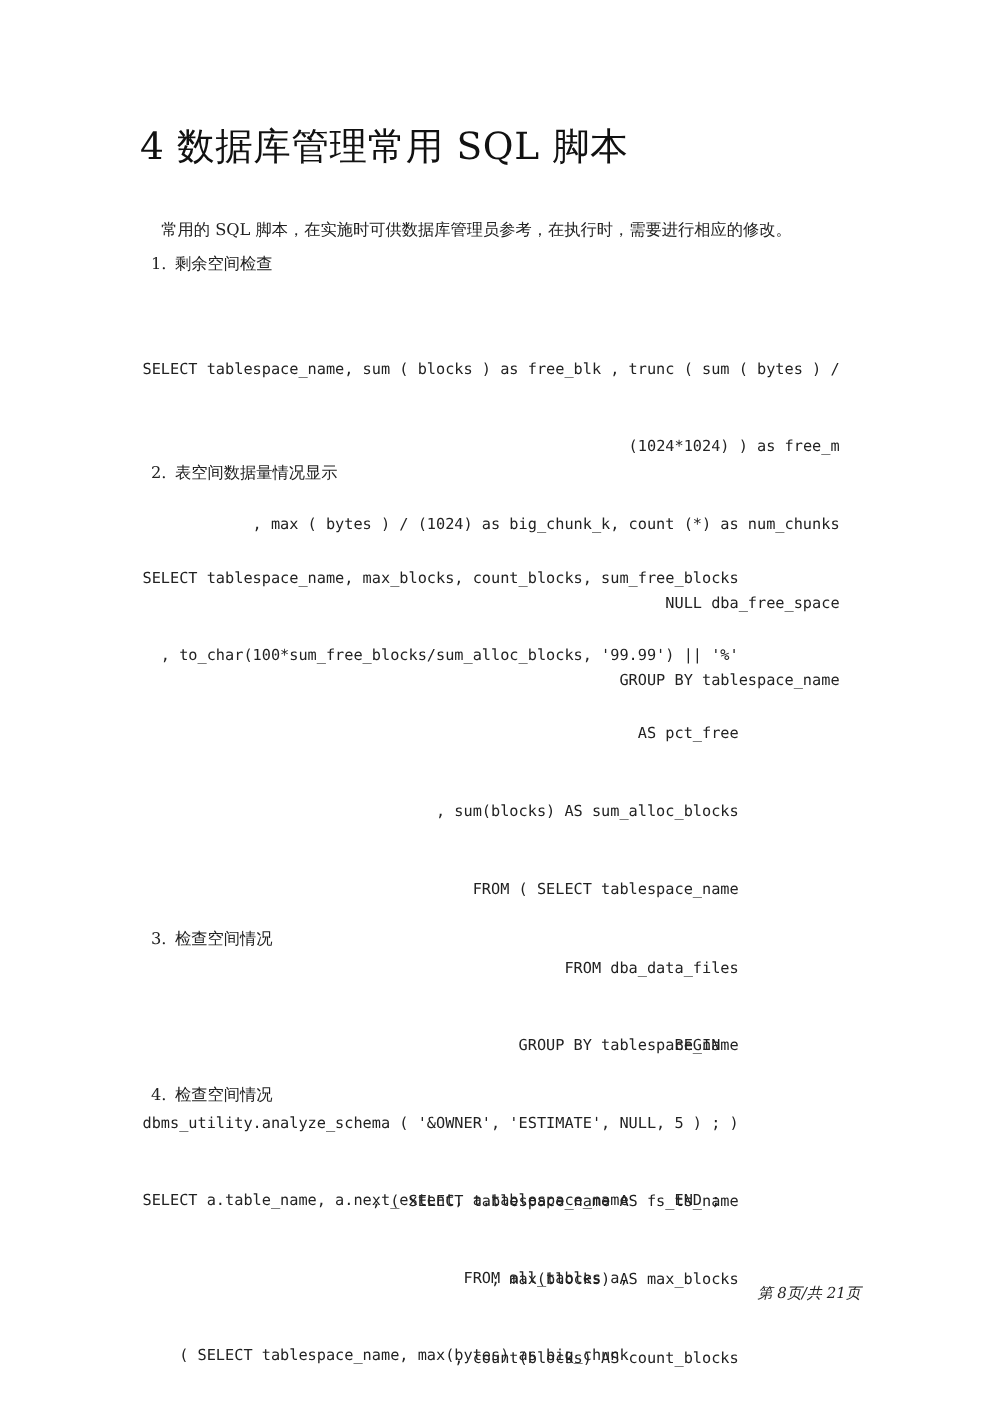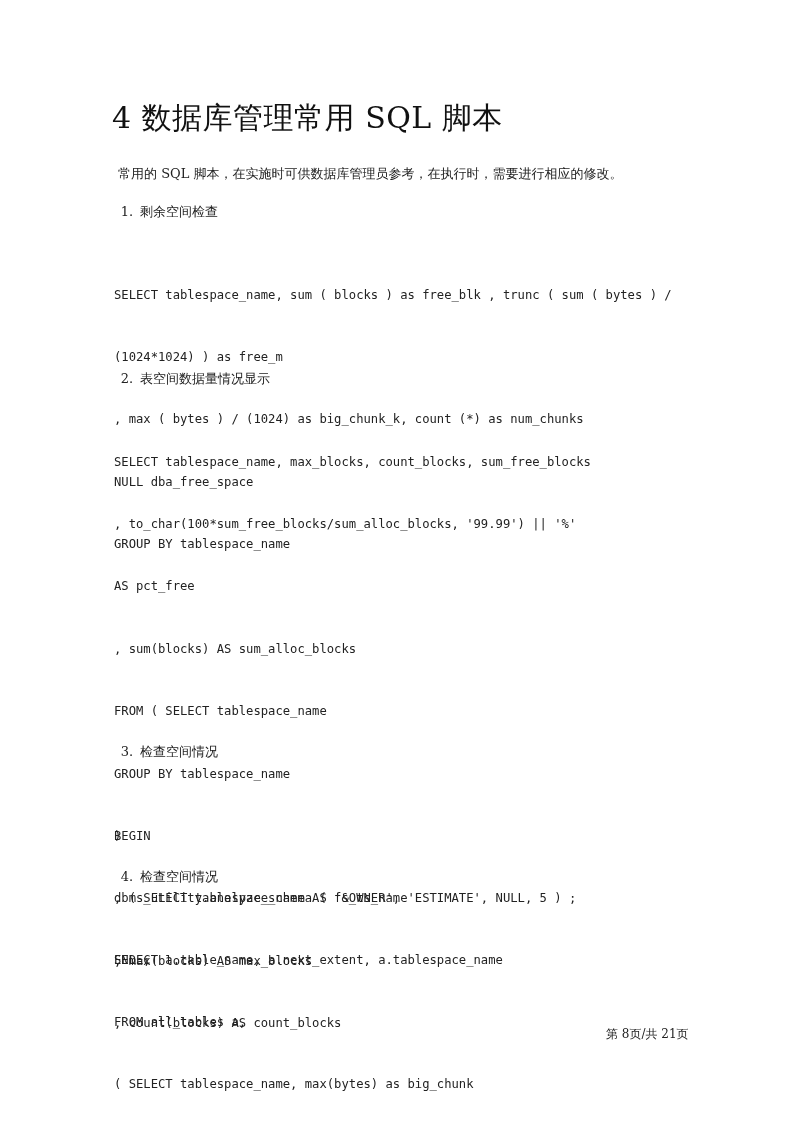--- a/index.html
+++ b/index.html
@@ -7,38 +7,38 @@
     .page { position: absolute; left: 0; top: 0; width: 793px; height: 1084px; background: #fff; }
     .title {
       position: absolute; left: 112px; top: 96px;
       font-family: "DejaVu Serif", "Liberation Serif", serif;
       font-size: 30px; line-height: 44px; font-weight: normal; margin: 0; letter-spacing: 0.5px;
       color: #111;
     }
     .intro {
       position: absolute; left: 114px; top: 160px;
       font-family: "DejaVu Serif", "Liberation Serif", serif;
-      font-size: 13px; line-height: 20px; margin: 4px; color: #222;
+      font-size: 13px; line-height: 20px; margin: 15px; color: #222;
     }
     .sec {
       position: absolute; left: 114px;
       font-family: "DejaVu Serif", "Liberation Serif", serif;
       font-size: 13px; line-height: 20px; margin: 0; color: #222; text-align: center;
     }
     .sec .num { display: inline-block; width: 26px; }
     .code {
       position: absolute; left: 114px; margin: 0;
       font-family: "DejaVu Sans Mono", "Liberation Mono", monospace;
       font-size: 12.2px; line-height: 20.8px; color: #222; white-space: pre;
     }
-    .code div { height: 20.8px; }
+    .code div { height: 20.8px; text-align: right; }
     .footer {
       position: absolute; left: 606px; top: 1026px;
       font-family: "DejaVu Serif", "Liberation Serif", serif;
-      font-size: 12px; line-height: 16px; color: #222;
+      font-size: 12px; line-height: 16px; color: #222; font-style: italic;
     }
   </style>
 </head>
 <body>
 
 <div class="page">
 
   <h1 class="title">4 数据库管理常用 SQL 脚本</h1>
 
   <p class="intro">常用的 SQL 脚本，在实施时可供数据库管理员参考，在执行时，需要进行相应的修改。</p>
@@ -56,20 +56,21 @@
 
   <p class="sec" style="top:369px;">
     <span class="num">2.</span><span>表空间数据量情况显示</span>
   </p>
   <div class="code" style="top:410px;">
     <div>SELECT tablespace_name, max_blocks, count_blocks, sum_free_blocks</div>
     <div>, to_char(100*sum_free_blocks/sum_alloc_blocks, '99.99') || '%'</div>
     <div>AS pct_free</div>
     <div>, sum(blocks) AS sum_alloc_blocks</div>
     <div>FROM ( SELECT tablespace_name</div>
+    <div>FROM dba_data_files</div>
     <div>GROUP BY tablespace_name</div>
     <div>)</div>
     <div>, ( SELECT tablespace_name AS fs_ts_name</div>
     <div>, max(blocks) AS max_blocks</div>
     <div>, count(blocks) AS count_blocks</div>
     
     
     
     
   </div>

